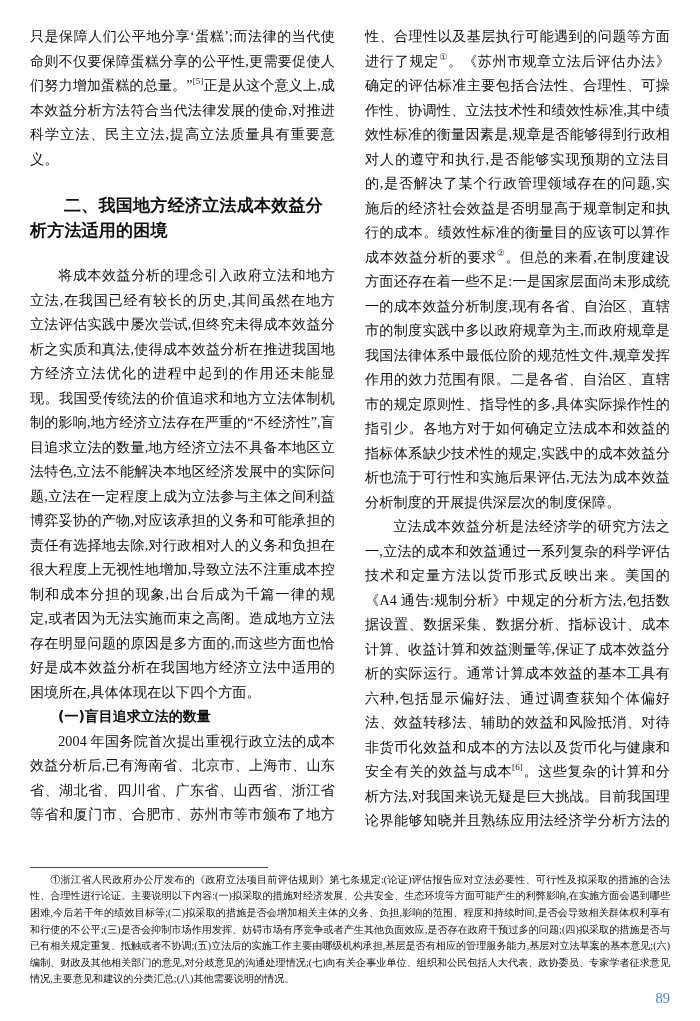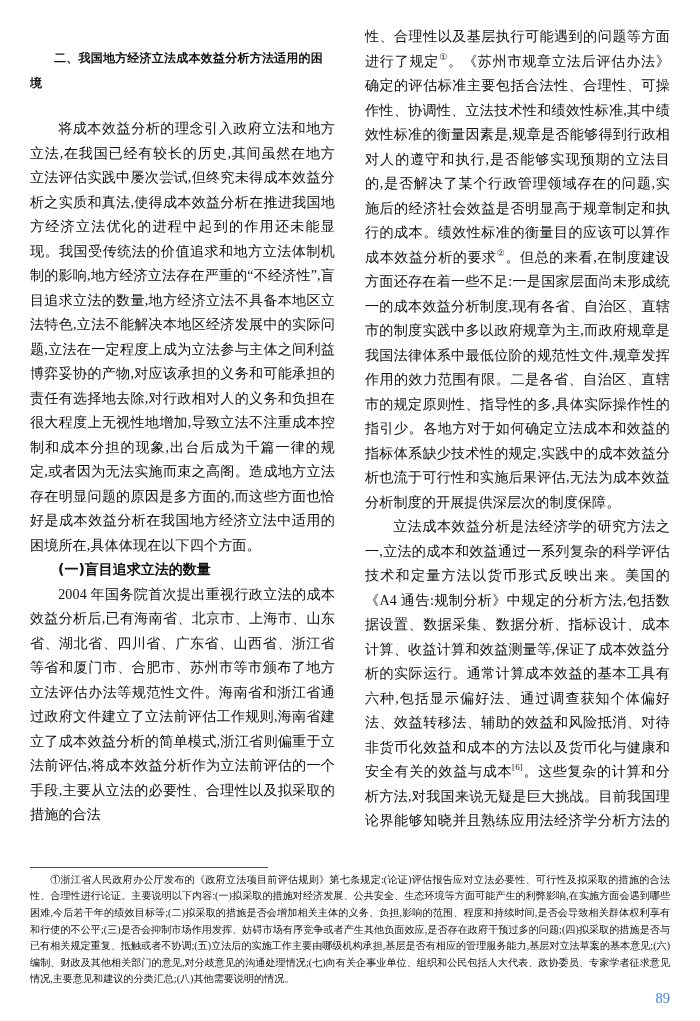--- a/index.html
+++ b/index.html
@@ -44,21 +44,21 @@
     text-align: justify;
     text-justify: inter-ideograph;
     text-indent: 0;
     letter-spacing: 0.1px;
     font-family: "Liberation Serif", "DejaVu Serif", serif;
   }
   p.indent2 { text-indent: 2em; }
 
   h2.section-heading {
     margin: 22px 12px 20px 0;
-    font-size: 12px;
+    font-size: 17px;
     line-height: 25px;
     font-weight: bold;
     text-indent: 2em;
     text-align: justify;
     text-justify: inter-ideograph;
     font-family: "DejaVu Sans", "Liberation Sans", sans-serif;
     letter-spacing: 0.2px;
   }
 
   h3.sub-heading {
@@ -112,20 +112,21 @@
 </style>
 </head>
 <body>
 
 <div class="page">
 
   <div class="columns">
 
     <div class="col">
 
+      <p class="body-text"><span>只是保障人们公平地分享‘蛋糕’;而法律的当代使命则不仅要保障蛋糕分享的公平性,更需要促使人们努力增加蛋糕的总量。”</span><sup class="ref">[5]</sup><span>正是从这个意义上,成本效益分析方法符合当代法律发展的使命,对推进科学立法、民主立法,提高立法质量具有重要意义。</span></p>
 
       <h2 class="section-heading">二、我国地方经济立法成本效益分析方法适用的困境</h2>
 
       <p class="body-text indent2">将成本效益分析的理念引入政府立法和地方立法,在我国已经有较长的历史,其间虽然在地方立法评估实践中屡次尝试,但终究未得成本效益分析之实质和真法,使得成本效益分析在推进我国地方经济立法优化的进程中起到的作用还未能显现。我国受传统法的价值追求和地方立法体制机制的影响,地方经济立法存在严重的“不经济性”,盲目追求立法的数量,地方经济立法不具备本地区立法特色,立法不能解决本地区经济发展中的实际问题,立法在一定程度上成为立法参与主体之间利益博弈妥协的产物,对应该承担的义务和可能承担的责任有选择地去除,对行政相对人的义务和负担在很大程度上无视性地增加,导致立法不注重成本控制和成本分担的现象,出台后成为千篇一律的规定,或者因为无法实施而束之高阁。造成地方立法存在明显问题的原因是多方面的,而这些方面也恰好是成本效益分析在我国地方经济立法中适用的困境所在,具体体现在以下四个方面。</p>
 
       <h3 class="sub-heading">(一)盲目追求立法的数量</h3>
 
       <p class="body-text indent2">2004 年国务院首次提出重视行政立法的成本效益分析后,已有海南省、北京市、上海市、山东省、湖北省、四川省、广东省、山西省、浙江省等省和厦门市、合肥市、苏州市等市颁布了地方立法评估办法等规范性文件。海南省和浙江省通过政府文件建立了立法前评估工作规则,海南省建立了成本效益分析的简单模式,浙江省则偏重于立法前评估,将成本效益分析作为立法前评估的一个手段,主要从立法的必要性、合理性以及拟采取的措施的合法</p>
     </div>
 

